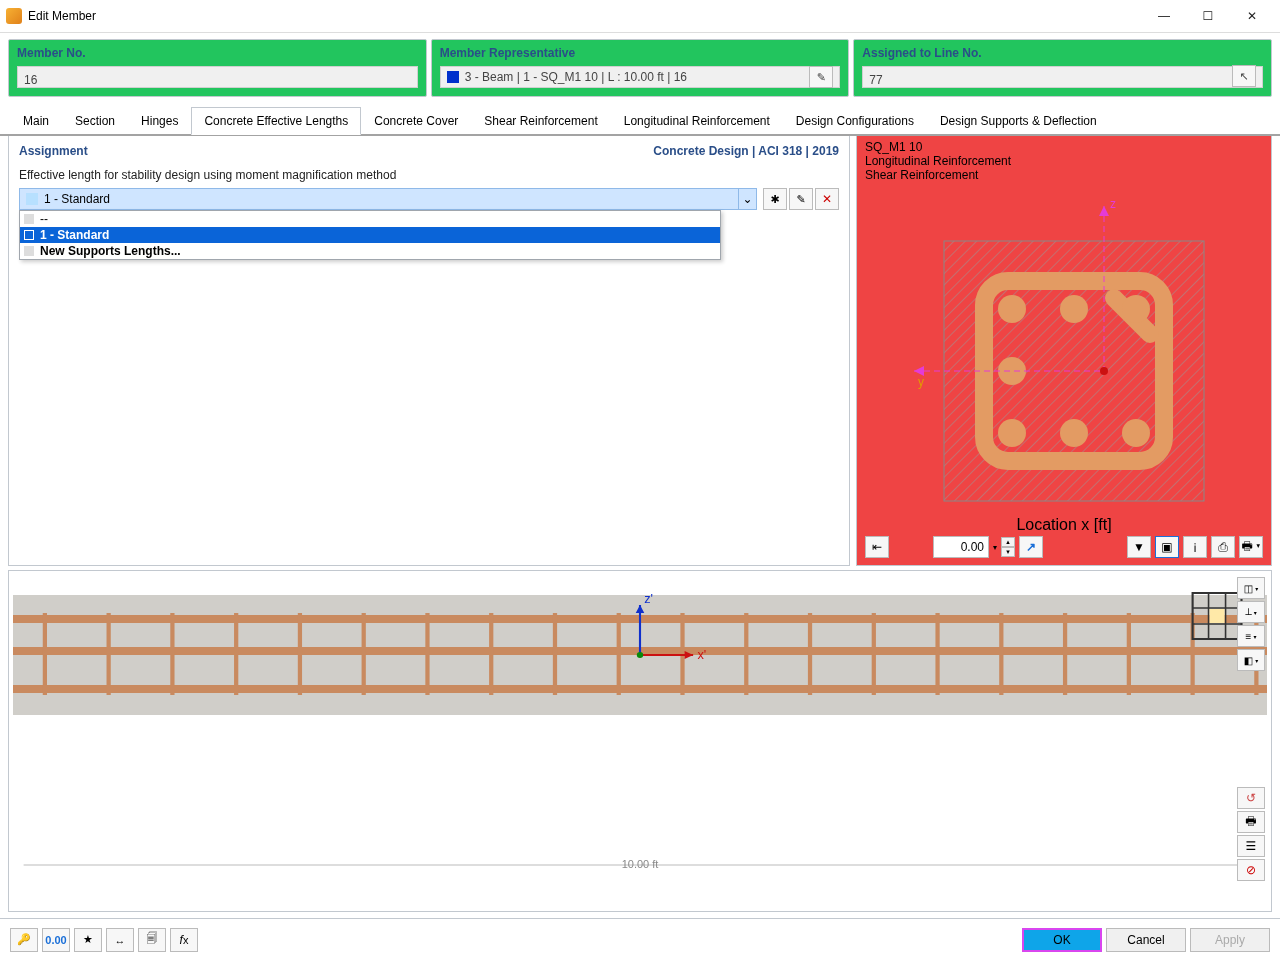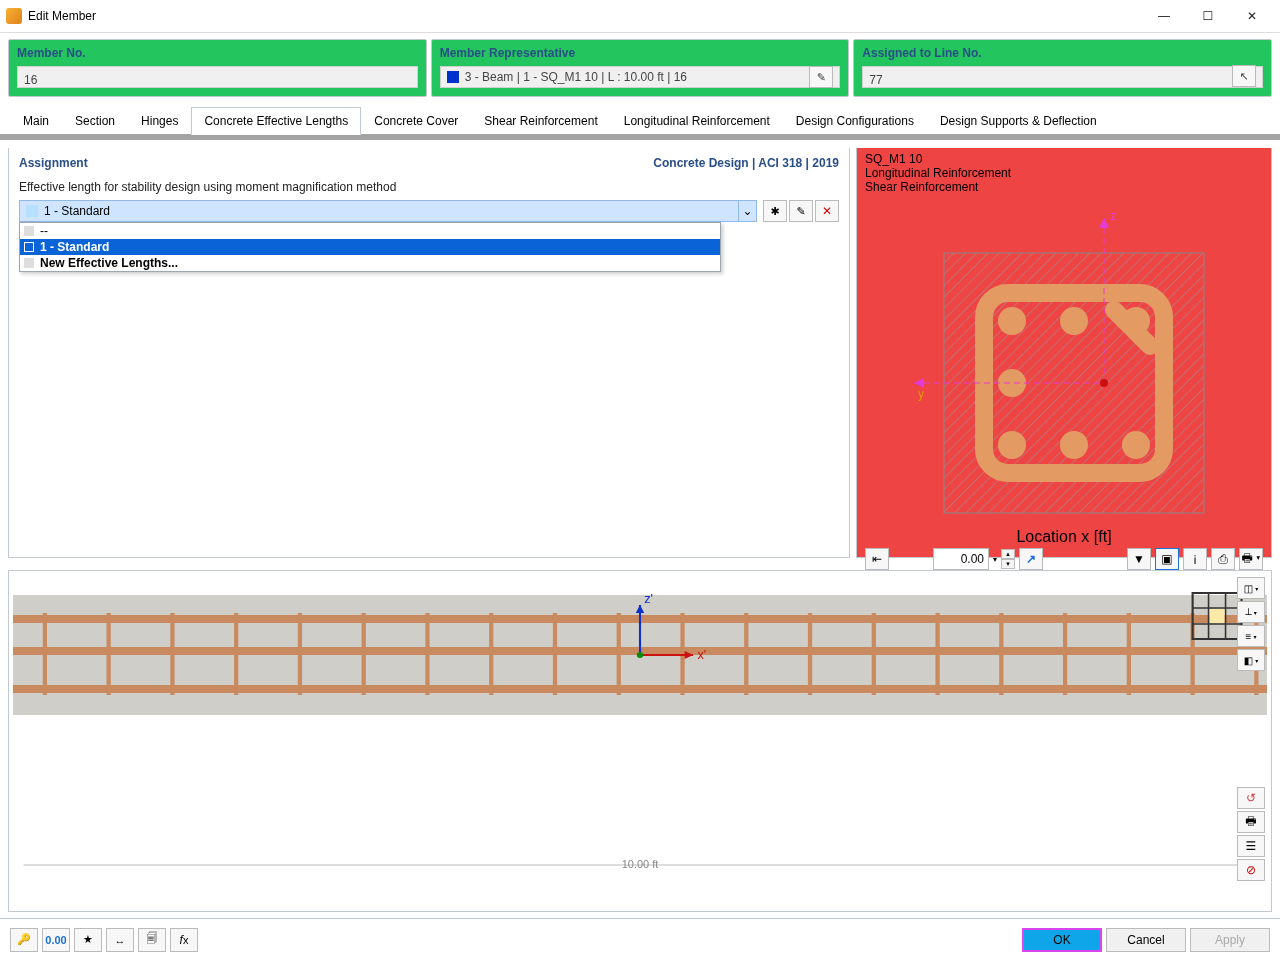--- a/index.html
+++ b/index.html
@@ -22,21 +22,21 @@
 .repbox .swatch { width: 12px; height: 12px; background: #0030cc; margin-right: 6px; }
 .repbox .txt { flex: 1; }
 .repbox .editbtn, .assignedbox .pickbtn { width: 24px; height: 22px; border: 1px solid #bbb; background: #f7f7f7; margin-left: 4px; display: flex; align-items: center; justify-content: center; font-size: 11px; }
 
 
 .tabs { display: flex; padding: 8px 10px 0 10px; }
 .tab { padding: 6px 12px; border: 1px solid transparent; color: #000000; position: relative; }
 .tab.active { border: 1px solid #c2c8cf; border-bottom: 1px solid #fff; background: #fff; }
 
 
-.content { display: flex; padding: 8px 8px; gap: 6px; border-top: 6px solid #a3a3a3; margin-top: -1px; height: 432px; }
+.content { display: flex; padding: 0 8px; gap: 6px; border-top: 2px solid #a3a3a3; margin-top: -1px; height: 432px; }
 .leftpane { flex: 2; border: 1px solid #c2c8cf; border-top: none; padding: 8px 10px; background: #fff; position: relative; }
 .rightpane { width: 416px; border: 1px solid #c2c8cf; border-top: none; background: #ef4444; display: flex; flex-direction: column; }
 
 .assignhdr { display: flex; justify-content: space-between; color: #2a4e88; font-weight: 600; margin-bottom: 10px; }
 .desc { color: #222; margin-bottom: 6px; }
 
 .combo { display: flex; align-items: center; }
 .combo .combofield { flex: 1; height: 22px; border: 1px solid #8fb9e8; background: #cfe5ff; display: flex; align-items: center; padding: 0 6px; }
 .combo .combofield .sw { width: 12px; height: 12px; background: #b7e0ff; margin-right: 6px; }
 .combo .chev { width: 18px; height: 22px; border: 1px solid #8fb9e8; border-left: none; background: #cfe5ff; display: flex; align-items: center; justify-content: center; }
@@ -156,21 +156,21 @@
       <div class="ditem">
           <div class="dsw"></div>
           <span>--</span>
         </div>
       <div class="ditem sel bold">
           <div class="dsw"></div>
           <span>1 - Standard</span>
         </div>
       <div class="ditem bold">
           <div class="dsw"></div>
-          <span>New Effective Lengths...</span>
+          <span>New Supports Lengths...</span>
         </div>
     </div>
   </div>
 
   <div class="rightpane">
     <div class="rpinfo">
       <div>SQ_M1 10</div>
       <div>Longitudinal Reinforcement</div>
       <div>Shear Reinforcement</div>
     </div>

